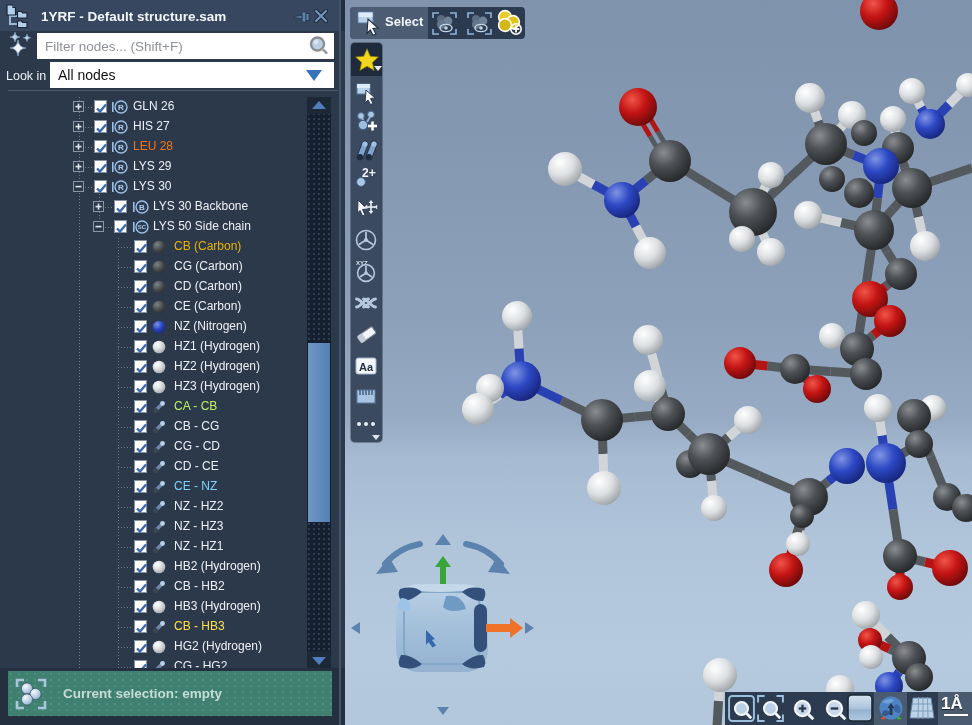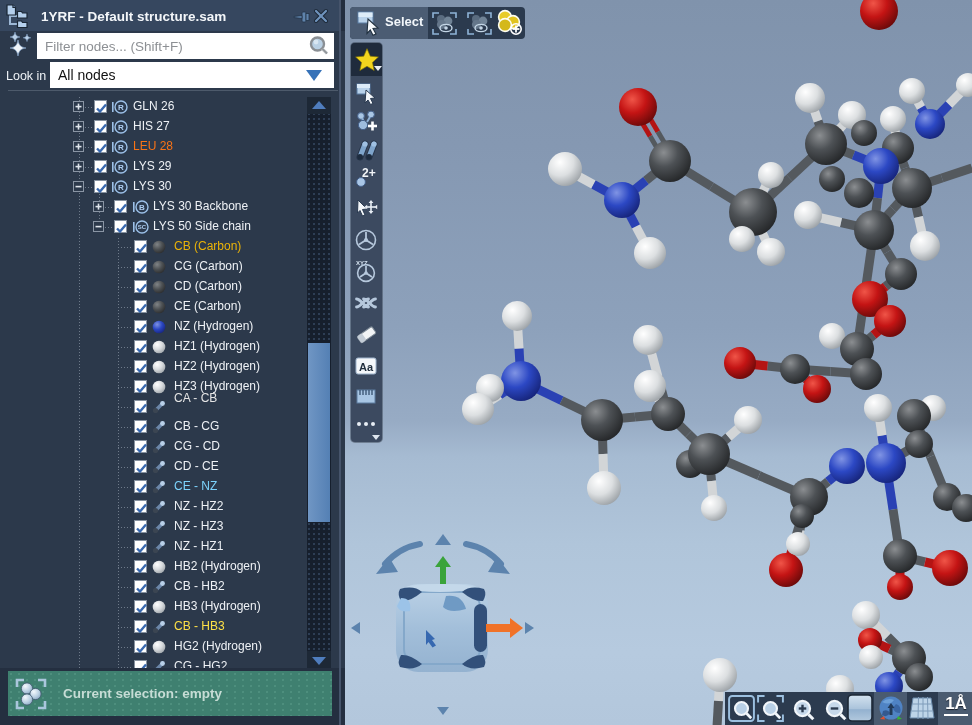--- a/index.html
+++ b/index.html
@@ -465,21 +465,21 @@
         <svg width="28" height="28" viewBox="0 0 28 28" style="position:absolute;left:908px;top:694px">
 <path d="M5 4 H23 L26 24 H2 Z" fill="#bdd4e8" stroke="#6988a8"></path>
 <g stroke="#7f9cba" stroke-width="1">
             <line x1="10.5" y1="3" x2="10" y2="25"></line>
             <line x1="15" y1="3" x2="15" y2="25"></line>
             <line x1="19.5" y1="3" x2="20" y2="25"></line>
             <line x1="4.8" y1="10" x2="23.2" y2="10"></line>
             <line x1="4" y1="17" x2="24" y2="17"></line>
           </g>
         </svg>
-        <div style="position:absolute;left:941px;top:694px;width:30px;height:30px;font:bold 17px 'Liberation Sans',sans-serif;color:#fff;text-align:center;text-shadow:0 1px 1px #1a222e">1Å<div style="margin:0 auto;width:24px;height:0;border-top:2.5px solid #fff;margin-top:0px"></div></div>
+        <div style="position:absolute;left:941px;top:694px;width:30px;height:30px;font:bold 17px 'Liberation Sans',sans-serif;color:#fff;text-align:left;text-shadow:0 1px 1px #1a222e">1Å<div style="margin:0 auto;width:24px;height:0;border-top:2.5px solid #fff;margin-top:0px"></div></div>
 </div>
 </div>
 <div id="panel">
 <div style="position:absolute;left:0;top:0;width:339px;height:31px;background:#36475f"></div>
       <div style="position:absolute;left:339px;top:0;width:6px;height:31px;background:#232e3f"></div>
       <div style="position:absolute;left:339px;top:0;width:2px;height:725px;background:#46546b;z-index:5"></div>
       <svg width="26" height="26" viewBox="0 0 26 26" style="position:absolute;left:4px;top:3px">
 <g fill="none" stroke="#9db8d6" stroke-width="2">
           <path d="M6 10 V21 H14"></path>
           <path d="M6 13 H14"></path>
@@ -700,21 +700,21 @@
       <svg width="14" height="14" viewBox="0 0 14 14" style="position:absolute;left:152px;top:320px">
         <defs>
           <radialGradient id="aiN152320" cx="0.35" cy="0.3" r="0.8">
             <stop offset="0" stop-color="#7e92e2"></stop>
             <stop offset="0.5" stop-color="#2a46c2"></stop>
             <stop offset="1" stop-color="#162278"></stop>
           </radialGradient>
         </defs>
         <circle cx="7" cy="7" r="6.3" fill="url(#aiN152320)"></circle>
       </svg>
-      <div style="position:absolute;left:174px;top:319px;font:12px 'Liberation Sans',sans-serif;color:#eef1f5">NZ (Hydrogen)</div>
+      <div style="position:absolute;left:174px;top:319px;font:12px 'Liberation Sans',sans-serif;color:#eef1f5">NZ (Nitrogen)</div>
       <div class="hdot" style="left:118px;top:347px;width:13px"></div>
       <div style="position:absolute;left:134px;top:340px;width:13px;height:13px;background:#fff;border:1px solid #8792a0"><svg width="13" height="13" viewBox="0 0 13 13">
           <path d="M2 6.5 L5 9.5 L11 2.5" fill="none" stroke="#3a6ab0" stroke-width="2.4"></path>
         </svg></div>
       <svg width="14" height="14" viewBox="0 0 14 14" style="position:absolute;left:152px;top:340px">
         <defs>
           <radialGradient id="aiH152340" cx="0.35" cy="0.3" r="0.8">
             <stop offset="0" stop-color="#ffffff"></stop>
             <stop offset="0.5" stop-color="#d8dbde"></stop>
             <stop offset="1" stop-color="#9aa0a5"></stop>
@@ -755,21 +755,21 @@
       <div style="position:absolute;left:174px;top:379px;font:12px 'Liberation Sans',sans-serif;color:#eef1f5">HZ3 (Hydrogen)</div>
       <div class="hdot" style="left:118px;top:407px;width:13px"></div>
       <div style="position:absolute;left:134px;top:400px;width:13px;height:13px;background:#fff;border:1px solid #8792a0"><svg width="13" height="13" viewBox="0 0 13 13">
           <path d="M2 6.5 L5 9.5 L11 2.5" fill="none" stroke="#3a6ab0" stroke-width="2.4"></path>
         </svg></div>
       <svg width="14" height="14" viewBox="0 0 14 14" style="position:absolute;left:152px;top:400px">
         <line x1="3.5" y1="10.5" x2="10.5" y2="3.5" stroke="#6b86a8" stroke-width="3.6" stroke-linecap="round"></line>
         <circle cx="3.5" cy="10.5" r="2.6" fill="#3b4552"></circle>
         <circle cx="10.5" cy="3.5" r="2.4" fill="#b9d0e8"></circle>
       </svg>
-      <div style="position:absolute;left:174px;top:391px;font:12px 'Liberation Sans',sans-serif;color:#e5e5e5">CA - CB</div>
+      <div style="position:absolute;left:174px;top:399px;font:12px 'Liberation Sans',sans-serif;color:#bef264">CA - CB</div>
       <div class="hdot" style="left:118px;top:427px;width:13px"></div>
       <div style="position:absolute;left:134px;top:420px;width:13px;height:13px;background:#fff;border:1px solid #8792a0"><svg width="13" height="13" viewBox="0 0 13 13">
           <path d="M2 6.5 L5 9.5 L11 2.5" fill="none" stroke="#3a6ab0" stroke-width="2.4"></path>
         </svg></div>
       <svg width="14" height="14" viewBox="0 0 14 14" style="position:absolute;left:152px;top:420px">
         <line x1="3.5" y1="10.5" x2="10.5" y2="3.5" stroke="#6b86a8" stroke-width="3.6" stroke-linecap="round"></line>
         <circle cx="3.5" cy="10.5" r="2.6" fill="#3b4552"></circle>
         <circle cx="10.5" cy="3.5" r="2.4" fill="#b9d0e8"></circle>
       </svg>
       <div style="position:absolute;left:174px;top:419px;font:12px 'Liberation Sans',sans-serif;color:#eef1f5">CB - CG</div>

